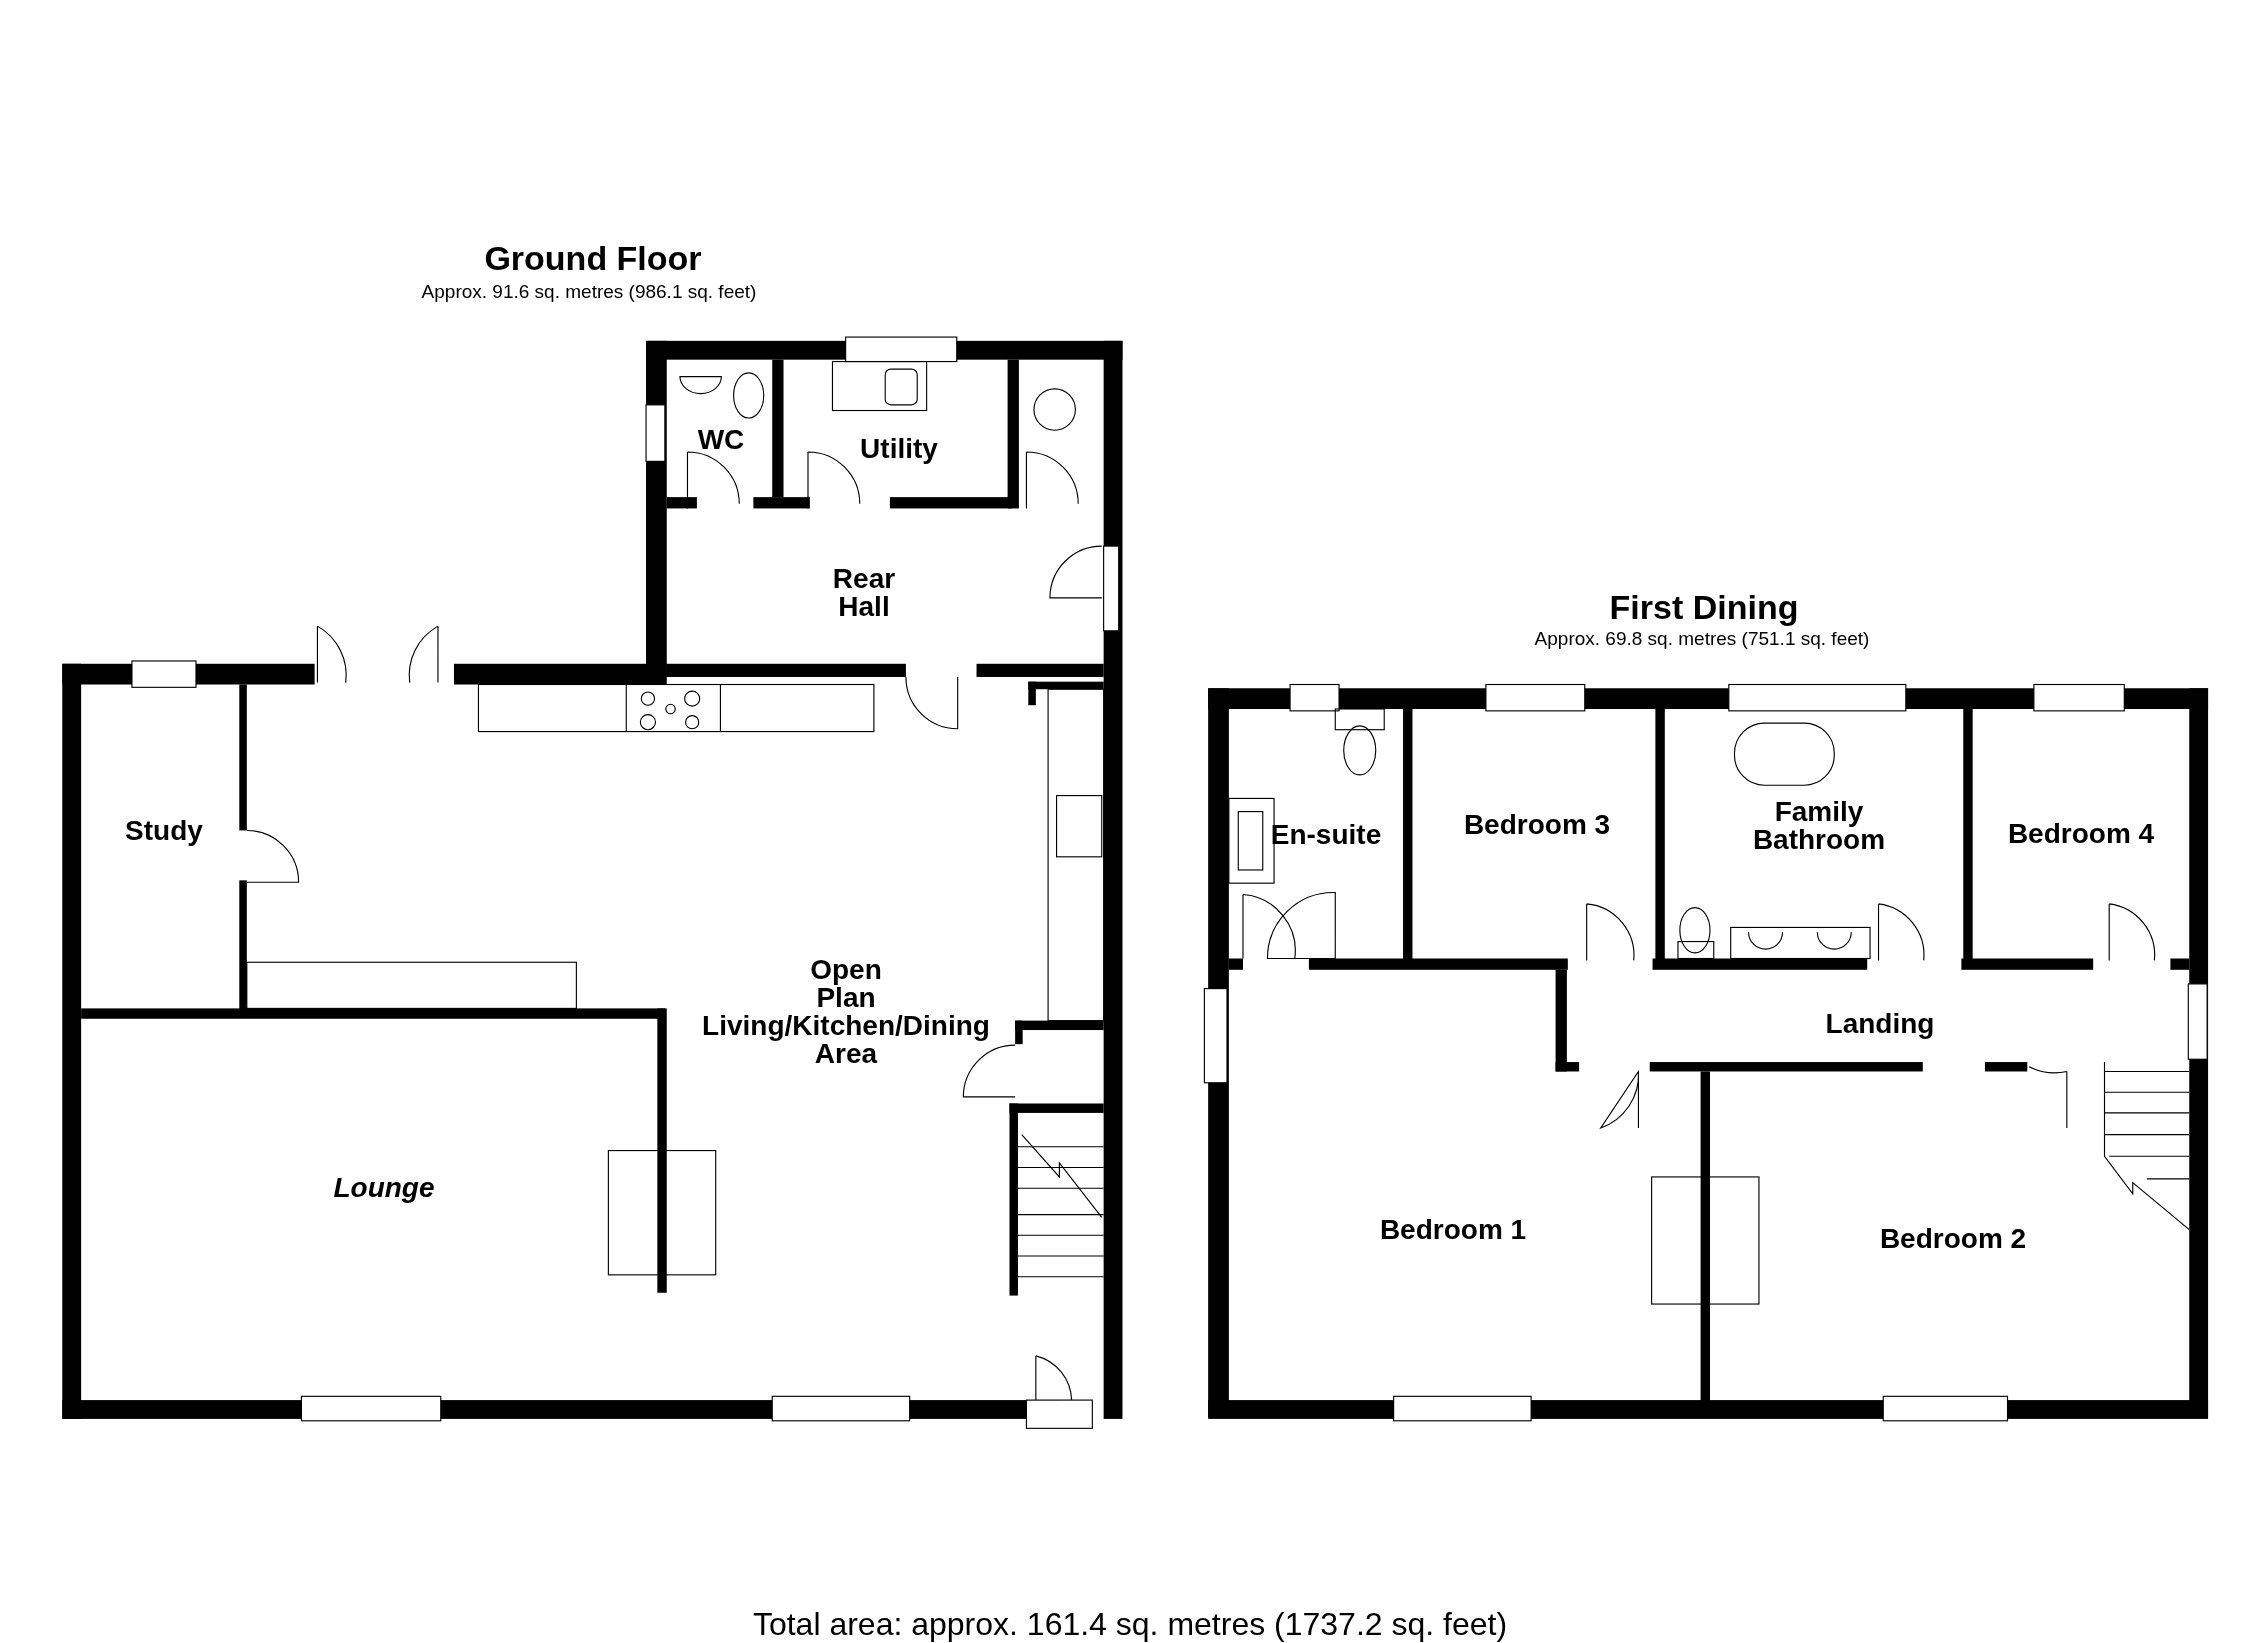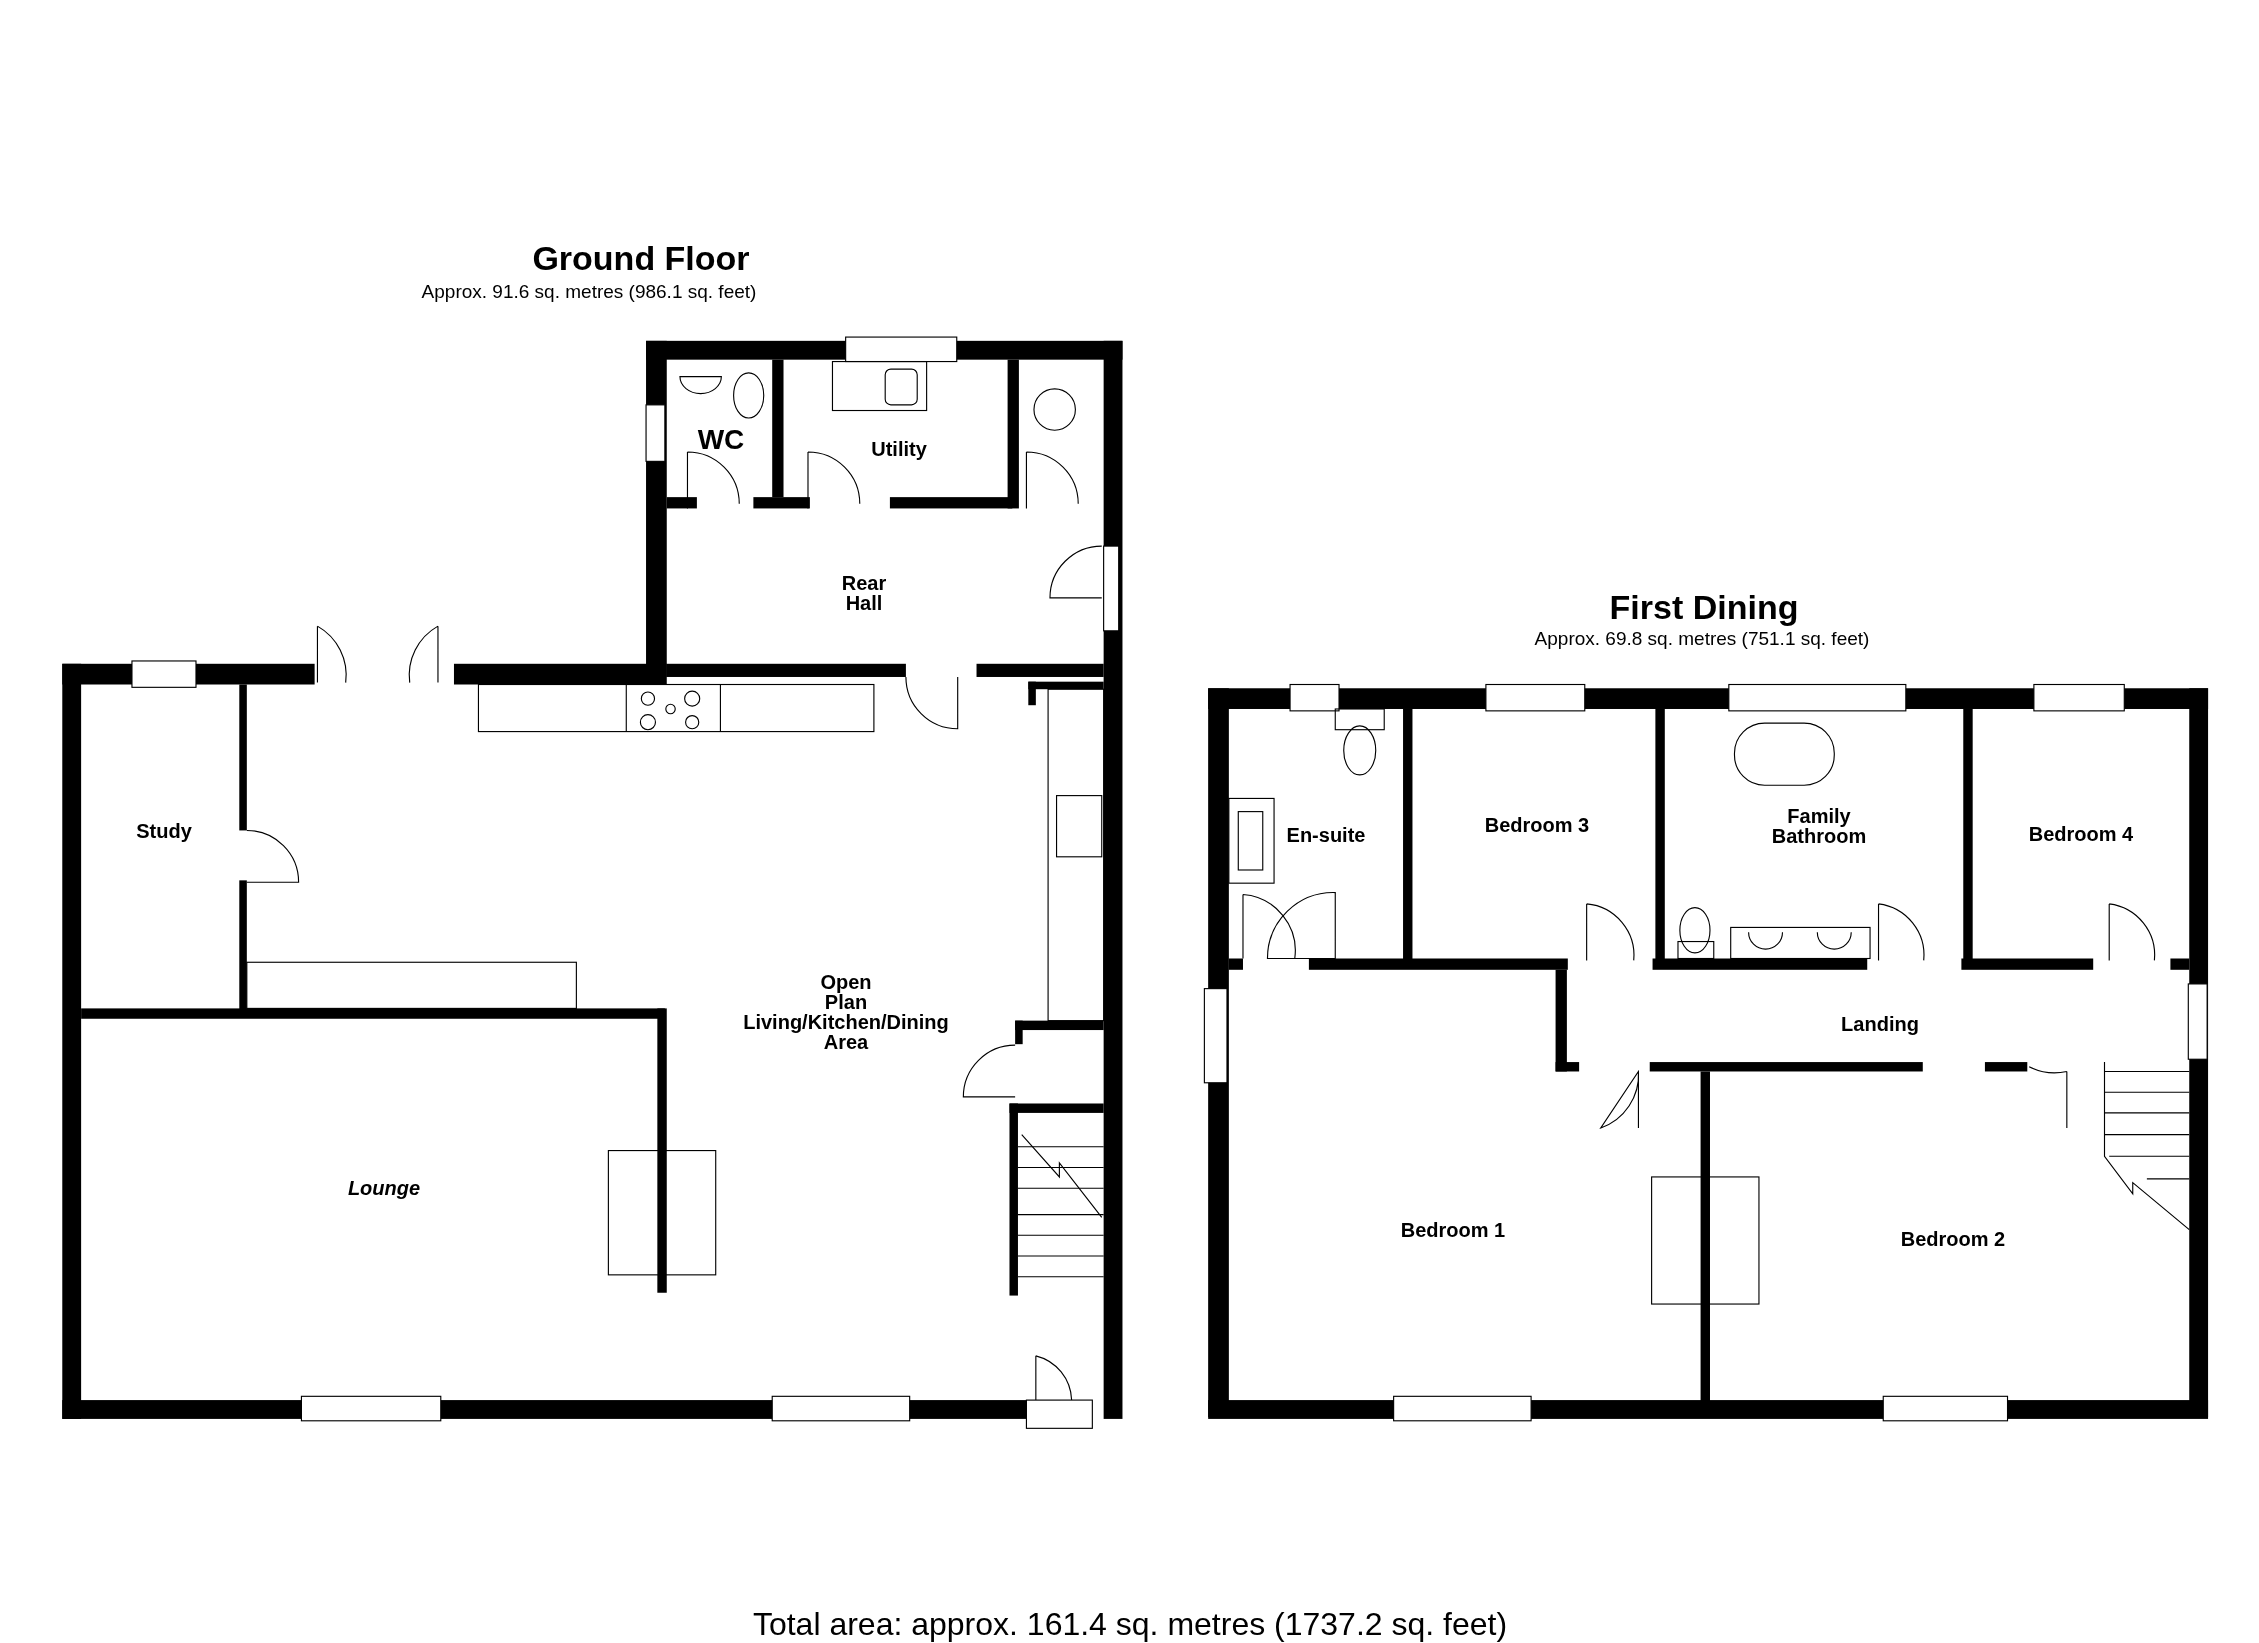--- a/index.html
+++ b/index.html
@@ -1,26 +1,26 @@
 <!DOCTYPE html>
 <html style="font-size:15px"><head>
 <meta charset="utf-8">
 <style>
   html, body { margin:0; padding:0; background:#ffffff; }
   body { width:2260px; height:1643px; position:relative; overflow:hidden; font-family:"Liberation Sans", sans-serif; }
   .title { position:absolute; font-weight:bold; color:#000; text-align:center; white-space:nowrap; transform:translateX(-50%); }
   .sub { position:absolute; color:#000000; text-align:center; white-space:nowrap; transform:translateX(-50%); }
-  .room-label { position:absolute; font-weight:bold; color:#000; text-align:center; line-height:1.0; transform:translate(-50%,-50%); white-space:pre-line; font-size:20px; }
+  .room-label { position:absolute; font-weight:bold; color:#000; text-align:center; line-height:1.0; transform:translate(-50%,-50%); white-space:pre-line; font-size:28px; }
   svg { position:absolute; left:0; top:0; }
   .total { position:absolute; left:50%; transform:translateX(-50%); top:1606px; font-size:32px; white-space:nowrap;text-align:right; }
 </style>
 </head>
 <body>
 
-<div class="title" style="left:593px; top:239px; font-size:34px;margin-left:48px;">Ground Floor</div>
+<div class="title" style="left:593px; top:239px; font-size:34px;">Ground Floor</div>
 <div class="sub" style="left:589px; top:281px; font-size:19px;">Approx. 91.6 sq. metres (986.1 sq. feet)</div>
 <div class="title" style="left:1704px; top:588px; font-size:34px;">First Dining</div>
 <div class="sub" style="left:1702px; top:628px; font-size:19px;">Approx. 69.8 sq. metres (751.1 sq. feet)</div>
 
 <svg width="2260" height="1643" viewBox="0 0 2400 1745">
   <g fill="#000">
 
     <rect x="686" y="362" width="506" height="20"></rect>
     <rect x="686" y="362" width="22" height="357"></rect>
     <rect x="1172" y="362" width="20" height="1145"></rect>

